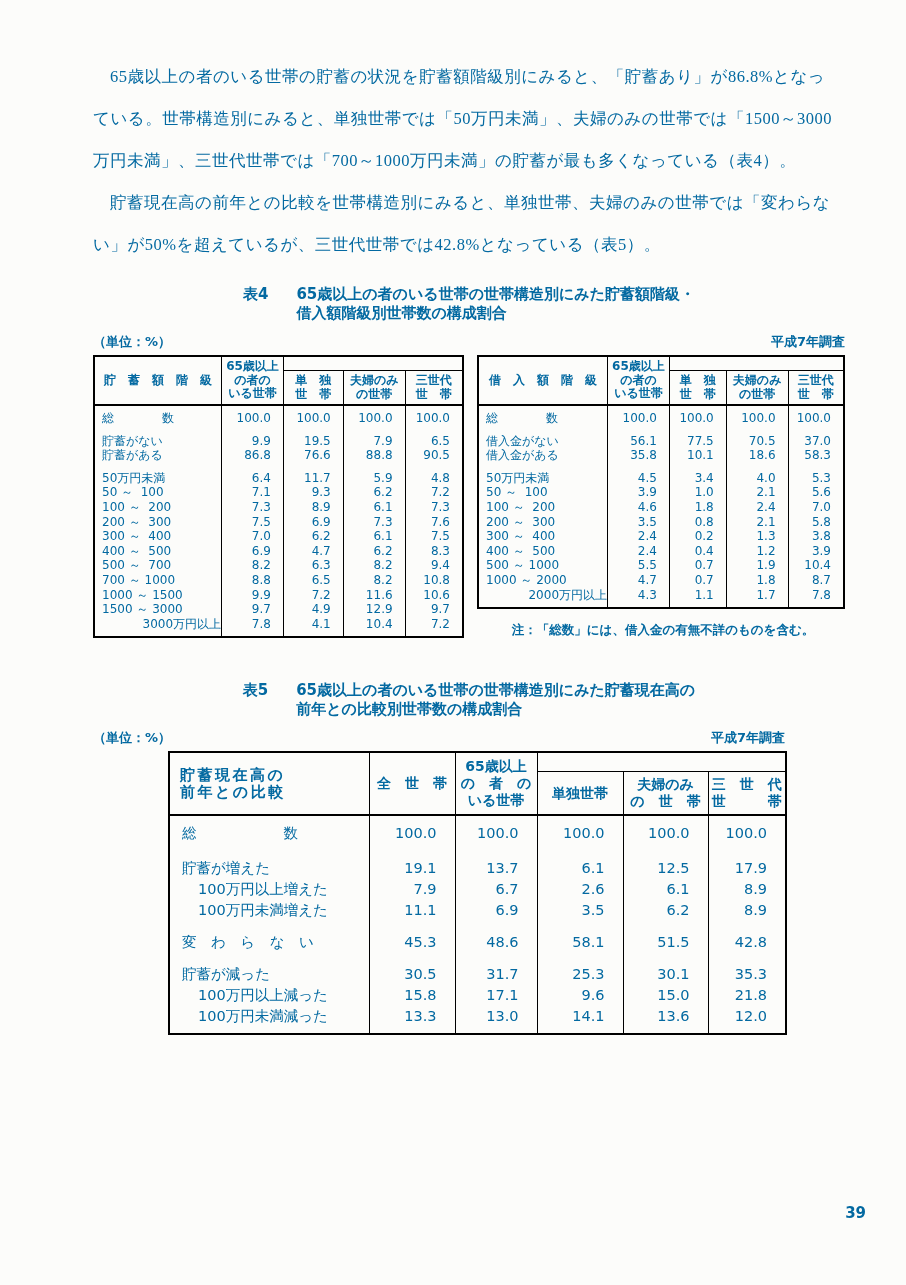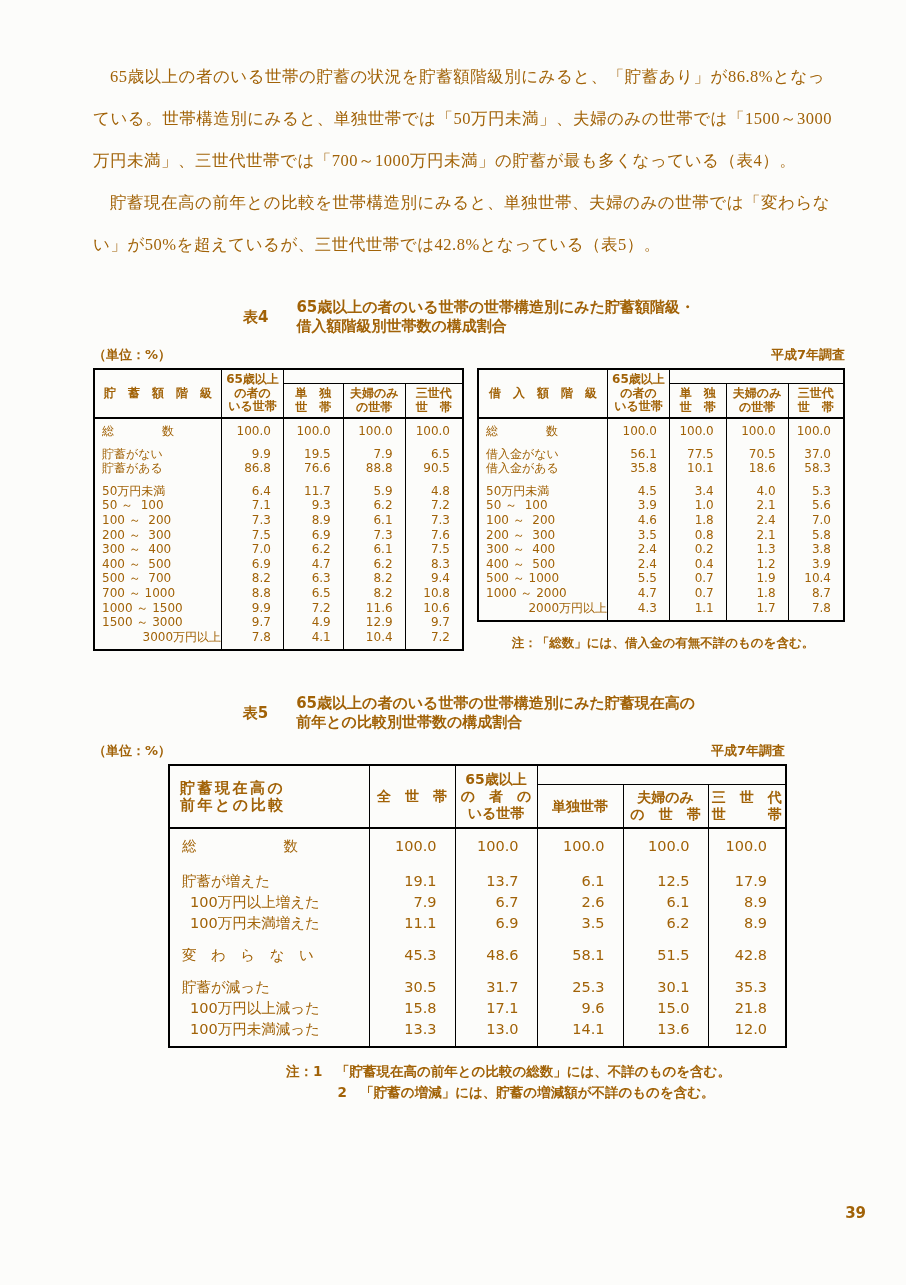--- a/index.html
+++ b/index.html
@@ -1,44 +1,44 @@
 <!DOCTYPE html>
 <html><head>
 <meta charset="utf-8">
 <style>
   html,body { margin:0; padding:0; background:#d9d9d6; }
   .page {
     position:relative;
     width:906px; height:1285px;
     margin:0 auto;
     background:#fcfcfa;
-    color:#a16207;
+    color:#0369a1;
     overflow:hidden;
   }
   .content { position:absolute; left:93px; top:0; width:752px; }
 
   
   .para {
     font-family:"Liberation Serif","DejaVu Serif",serif;
     font-size:16.5px;
     line-height:42px;
     white-space:pre-line;
     margin:0;
     letter-spacing:0.5px;
   }
   .para-first { margin-top:56px; }
 
   
   .caption {
     display:flex; gap:28px;
     width:fit-content;
-    margin:32px auto 0 auto;
+    margin:19px auto 0 auto;
     font-family:"DejaVu Sans","Liberation Sans",sans-serif;
     font-weight:bold;
-    font-size:15px; line-height:19px;align-items:center;
+    font-size:15px; line-height:19px;
   }
   .cap-title { white-space:pre-line; }
 
   
   .meta-row {
     display:flex; justify-content:space-between; align-items:flex-end;
     font-family:"DejaVu Sans","Liberation Sans",sans-serif;
     font-weight:bold; font-size:13px;
     margin-top:10px; margin-bottom:4px;
   }
@@ -80,21 +80,21 @@
   .t5 th, .t5 td { border-left:1px solid #000; }
   .t5 th {
     font-weight:bold; text-align:center; vertical-align:middle;
     white-space:pre-line; line-height:17px; padding:4px 0; font-size:14px;
   }
   .t5 th.lbl { text-align:left; padding-left:10px; letter-spacing:2.5px; font-size:15px; }
   .t5 .strip-cell { height:18px; border-bottom:1px solid #000; padding:0; }
   .t5 tbody { border-top:2.5px solid #000; }
   .t5 td { line-height:21px; padding:0; white-space:pre; }
   .t5 td.rl { text-align:left; padding-left:12px; }
-  .t5 td.rl.ind { padding-left:20px; }
+  .t5 td.rl.ind { padding-left:28px; }
   .t5 td.val { text-align:right; padding-right:18px; }
   .t5 tr.gap td { padding-top:11px; }
   .t5 tbody tr:first-child td { padding-top:7px; padding-bottom:3px; }
   .t5 tbody tr:last-child td { padding-bottom:6px; }
 
   .notes5 { margin:13px 0 0 79px; }
   .notes5 .note { margin:0; font-size:13.5px; line-height:21px; }
   .notes5 .note-indent { margin-left:35px; }
 
   .page-num {
@@ -477,22 +477,18 @@
                 <td class="val">13.3</td>
                 <td class="val">13.0</td>
                 <td class="val">14.1</td>
                 <td class="val">13.6</td>
                 <td class="val">12.0</td>
               </tr>
             </tbody>
         </table>
       </div>
 
-      <div class="notes5">
-        <p class="note">注：1　「貯蓄現在高の前年との比較の総数」には、不詳のものを含む。</p>
-        <p class="note note-indent">2　「貯蓄の増減」には、貯蓄の増減額が不詳のものを含む。</p>
-      </div>
     </div>
 
   </div>
 
   <div class="page-num">39</div>
 </div>
 
 </body></html>

